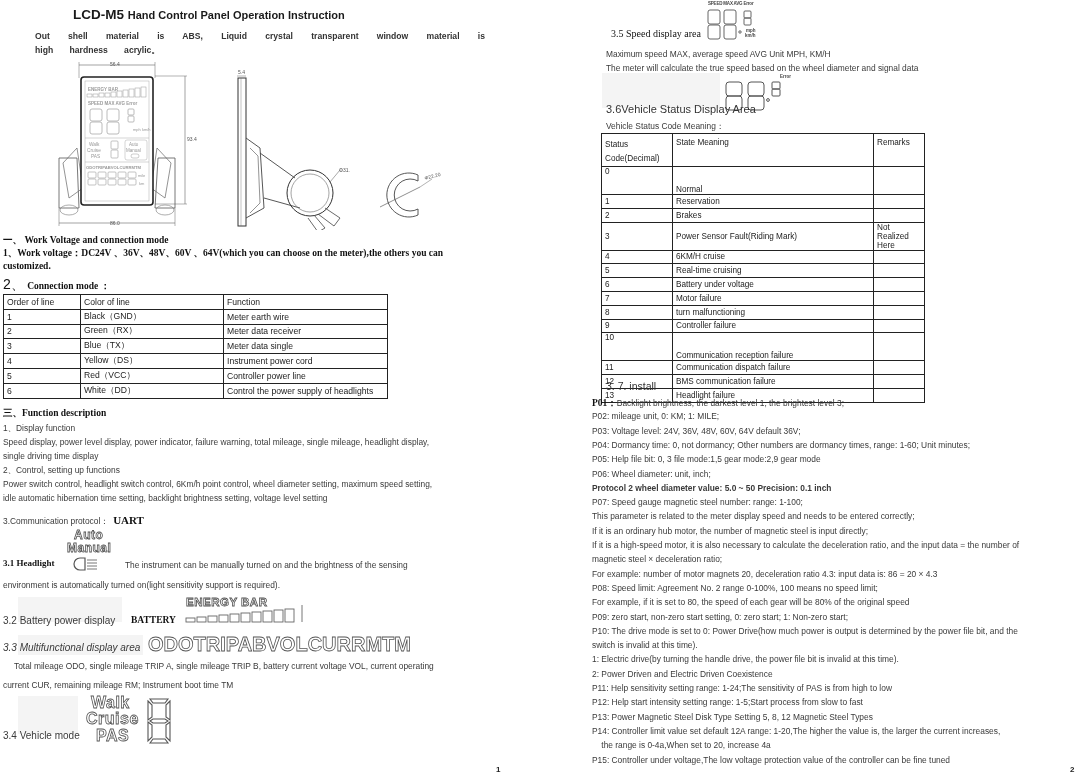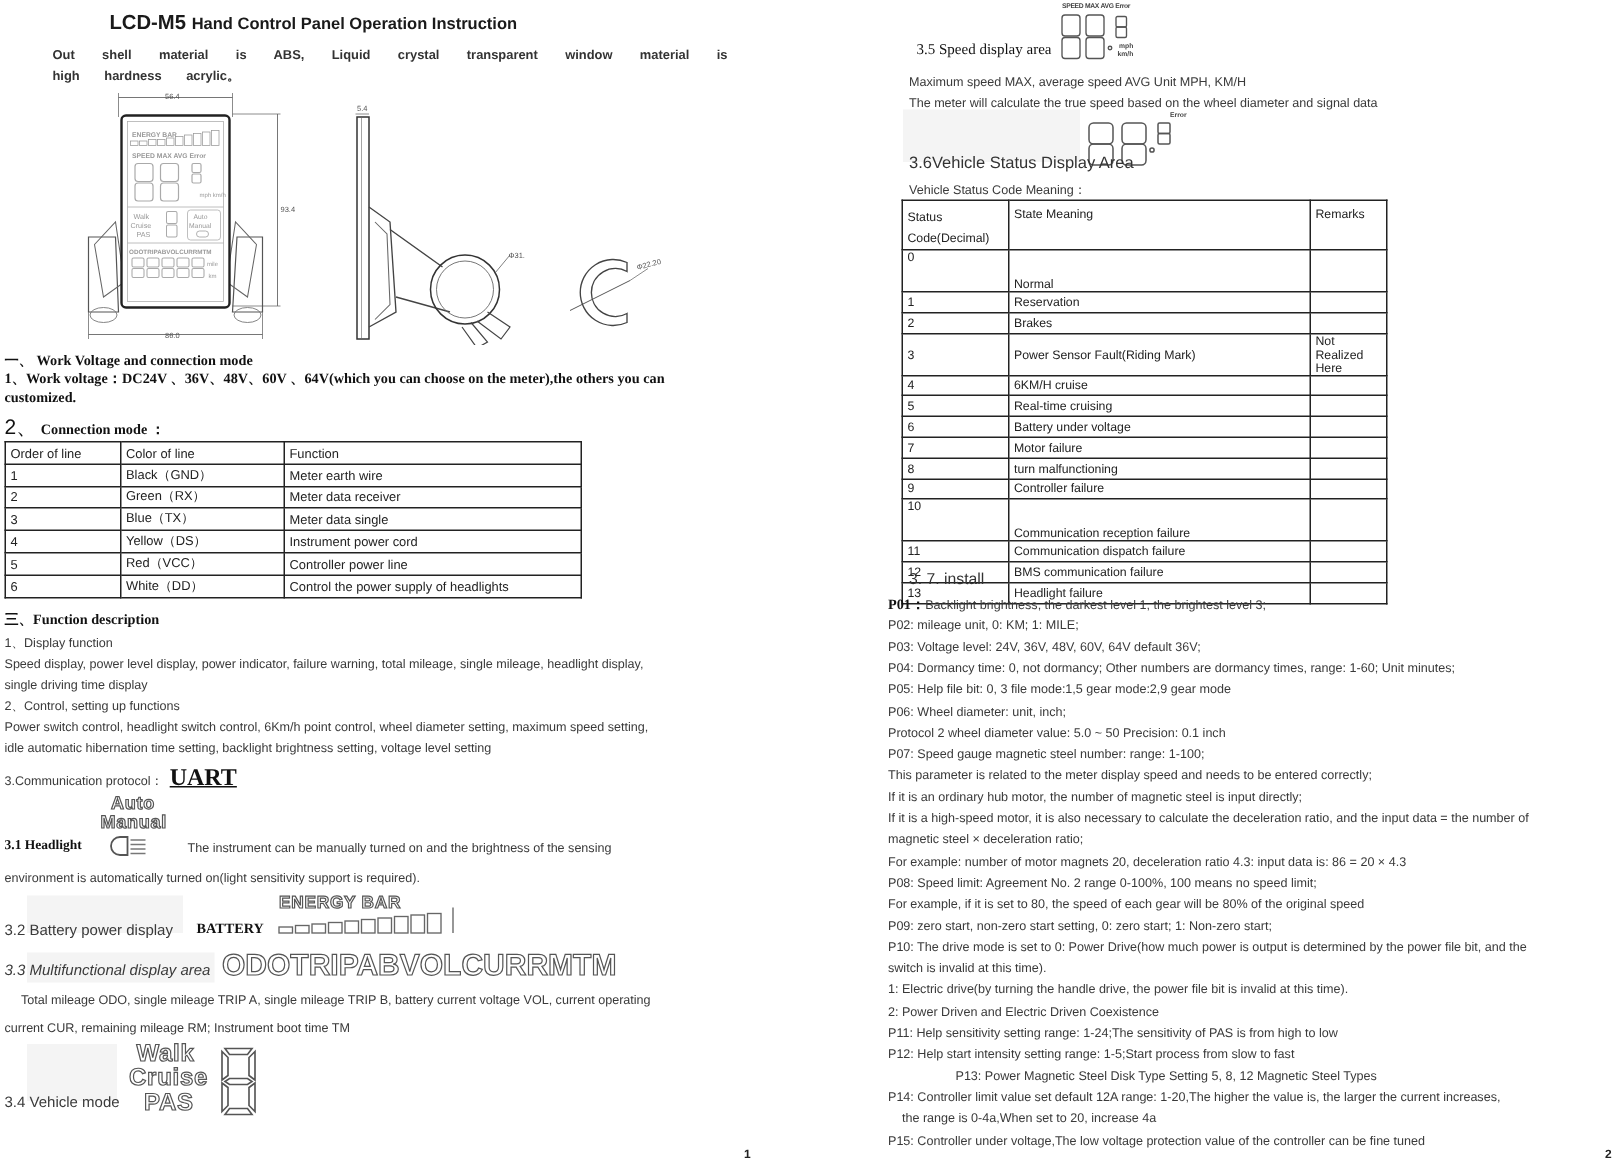--- a/index.html
+++ b/index.html
@@ -25,21 +25,21 @@
   .sec1 { left: 3px; top: 234px; font-size: 9.5px; font-weight: bold; color: #111; }
   .voltage { left: 3px; top: 247px; font-size: 9.5px; font-weight: bold; color: #111; line-height: 13px; white-space: normal; width: 480px; }
   .conn { left: 3px; top: 276px; font-size: 9.5px; font-weight: bold; color: #111; }
   .conn .num { font-family: "Liberation Sans", sans-serif; font-size: 14px; font-weight: normal; }
 
   table.doc { position: absolute; border-collapse: collapse; font-size: 8.6px; color: #222; }
   table.doc td { border: 1.3px solid #222; padding: 0 3px; height: 14.8px; vertical-align: middle; }
 
   #conn-table { left: 3px; top: 294px; width: 385px; }
   #conn-table td:nth-child(1) { width: 77px; }
-  #conn-table td:nth-child(2) { width: 109px; }
+  #conn-table td:nth-child(2) { width: 143px; }
 
   .sec3 { left: 3px; top: 407px; font-size: 9.5px; font-weight: bold; color: #111; }
   .line { font-size: 8.4px; color: #3a3a3a; }
 
   .lcd-text { font-family: "Liberation Sans", sans-serif; font-weight: bold; color: #fff;
     -webkit-text-stroke: 0.8px #555; letter-spacing: 0.5px; }
 
   
   #status-table { left: 61px; top: 133px; width: 324px; }
   #status-table td { font-size: 8.2px; height: 13.8px; padding: 0 3px; }
@@ -212,21 +212,21 @@
   <div class="abs serif sec3">三、Function description</div>
   <div class="abs line" style="left:3px;top:423px;">1、Display function</div>
   <div class="abs line" style="left:3px;top:437px;">Speed display, power level display, power indicator, failure warning, total mileage, single mileage, headlight display,</div>
   <div class="abs line" style="left:3px;top:451px;">single driving time display</div>
   <div class="abs line" style="left:3px;top:465px;">2、Control, setting up functions</div>
   <div class="abs line" style="left:3px;top:479px;">Power switch control, headlight switch control, 6Km/h point control, wheel diameter setting, maximum speed setting,</div>
   <div class="abs line" style="left:3px;top:493px;">idle automatic hibernation time setting, backlight brightness setting, voltage level setting</div>
 
   <div class="abs" style="left:3px;top:510px;">
     <span class="line">3.Communication protocol：</span>
-    <span class="serif bold" style="font-size:16px;text-decoration:underline;">UART</span>
+    <span class="serif bold" style="font-size:11px;">UART</span>
   </div>
 
   <div class="abs serif bold" style="left:3px;top:558px;font-size:9px;">3.1 Headlight</div>
   <div class="abs lcd-text" style="left:74px;top:528px;font-size:12px;">Auto</div>
   <div class="abs lcd-text" style="left:67px;top:541px;font-size:12px;">Manual</div>
   <svg class="drawing" style="left:73px;top:557px;" width="26" height="14" viewBox="0 0 26 14">
     <path d="M12 1 L7 1 A6 6 0 0 0 7 13 L12 13 Z" fill="none" stroke="#555" stroke-width="1.2"></path>
     <g stroke="#777" stroke-width="1">
         <line x1="14" y1="3" x2="24" y2="3"></line>
         <line x1="14" y1="6" x2="24" y2="6"></line>
@@ -403,36 +403,36 @@
     </table>
 
   <div class="abs" style="left:66px;top:380px;font-size:10.5px;color:#333;">3. 7. install</div>
   <div id="install-list">
       <div class="abs line" style="left: 52px; top: 397px;"><span class="serif bold" style="font-size: 9.5px;">P01：</span><span style="white-space: pre;">Backlight brightness, the darkest level 1, the brightest level 3;</span></div>
       <div class="abs line" style="left: 52px; top: 411.3px;"><span style="white-space: pre;">P02: mileage unit, 0: KM; 1: MILE;</span></div>
       <div class="abs line" style="left: 52px; top: 425.6px;"><span style="white-space: pre;">P03: Voltage level: 24V, 36V, 48V, 60V, 64V default 36V;</span></div>
       <div class="abs line" style="left: 52px; top: 439.9px;"><span style="white-space: pre;">P04: Dormancy time: 0, not dormancy; Other numbers are dormancy times, range: 1-60; Unit minutes;</span></div>
       <div class="abs line" style="left: 52px; top: 454.2px;"><span style="white-space: pre;">P05: Help file bit: 0, 3 file mode:1,5 gear mode:2,9 gear mode</span></div>
       <div class="abs line" style="left: 52px; top: 468.5px;"><span style="white-space: pre;">P06: Wheel diameter: unit, inch;</span></div>
-      <div class="abs line" style="left: 52px; top: 482.8px;"><span style="white-space: pre;">Protocol 2 wheel diameter value: 5.0 ~ 50 Precision: 0.1 inch</span></div>
+      <div class="abs line" style="left: 52px; top: 482.8px;"><span style="white-space: pre; font-weight: bold;">Protocol 2 wheel diameter value: 5.0 ~ 50 Precision: 0.1 inch</span></div>
       <div class="abs line" style="left: 52px; top: 497.1px;"><span style="white-space: pre;">P07: Speed gauge magnetic steel number: range: 1-100;</span></div>
       <div class="abs line" style="left: 52px; top: 511.4px;"><span style="white-space: pre;">This parameter is related to the meter display speed and needs to be entered correctly;</span></div>
       <div class="abs line" style="left: 52px; top: 525.7px;"><span style="white-space: pre;">If it is an ordinary hub motor, the number of magnetic steel is input directly;</span></div>
       <div class="abs line" style="left: 52px; top: 540px;"><span style="white-space: pre;">If it is a high-speed motor, it is also necessary to calculate the deceleration ratio, and the input data = the number of</span></div>
       <div class="abs line" style="left: 52px; top: 554.3px;"><span style="white-space: pre;">magnetic steel × deceleration ratio;</span></div>
       <div class="abs line" style="left: 52px; top: 568.6px;"><span style="white-space: pre;">For example: number of motor magnets 20, deceleration ratio 4.3: input data is: 86 = 20 × 4.3</span></div>
       <div class="abs line" style="left: 52px; top: 582.9px;"><span style="white-space: pre;">P08: Speed limit: Agreement No. 2 range 0-100%, 100 means no speed limit;</span></div>
       <div class="abs line" style="left: 52px; top: 597.2px;"><span style="white-space: pre;">For example, if it is set to 80, the speed of each gear will be 80% of the original speed</span></div>
       <div class="abs line" style="left: 52px; top: 611.5px;"><span style="white-space: pre;">P09: zero start, non-zero start setting, 0: zero start; 1: Non-zero start;</span></div>
       <div class="abs line" style="left: 52px; top: 625.8px;"><span style="white-space: pre;">P10: The drive mode is set to 0: Power Drive(how much power is output is determined by the power file bit, and the</span></div>
       <div class="abs line" style="left: 52px; top: 640.1px;"><span style="white-space: pre;">switch is invalid at this time).</span></div>
       <div class="abs line" style="left: 52px; top: 654.4px;"><span style="white-space: pre;">1: Electric drive(by turning the handle drive, the power file bit is invalid at this time).</span></div>
       <div class="abs line" style="left: 52px; top: 668.7px;"><span style="white-space: pre;">2: Power Driven and Electric Driven Coexistence</span></div>
       <div class="abs line" style="left: 52px; top: 683px;"><span style="white-space: pre;">P11: Help sensitivity setting range: 1-24;The sensitivity of PAS is from high to low</span></div>
       <div class="abs line" style="left: 52px; top: 697.3px;"><span style="white-space: pre;">P12: Help start intensity setting range: 1-5;Start process from slow to fast</span></div>
-      <div class="abs line" style="left: 52px; top: 711.6px; margin-left: 45px;"><span style="white-space: pre;">P13: Power Magnetic Steel Disk Type Setting 5, 8, 12 Magnetic Steel Types</span></div>
+      <div class="abs line" style="left: 52px; top: 711.6px;"><span style="white-space: pre;">P13: Power Magnetic Steel Disk Type Setting 5, 8, 12 Magnetic Steel Types</span></div>
       <div class="abs line" style="left: 52px; top: 725.9px;"><span style="white-space: pre;">P14: Controller limit value set default 12A range: 1-20,The higher the value is, the larger the current increases,</span></div>
       <div class="abs line" style="left: 52px; top: 740.2px;"><span style="white-space: pre;">    the range is 0-4a,When set to 20, increase 4a</span></div>
       <div class="abs line" style="left: 52px; top: 754.5px;"><span style="white-space: pre;">P15: Controller under voltage,The low voltage protection value of the controller can be fine tuned</span></div>
     </div>
 
   <div class="abs page-num" style="left:530px;top:765px;">2</div>
 </div>
 
 </body></html>

